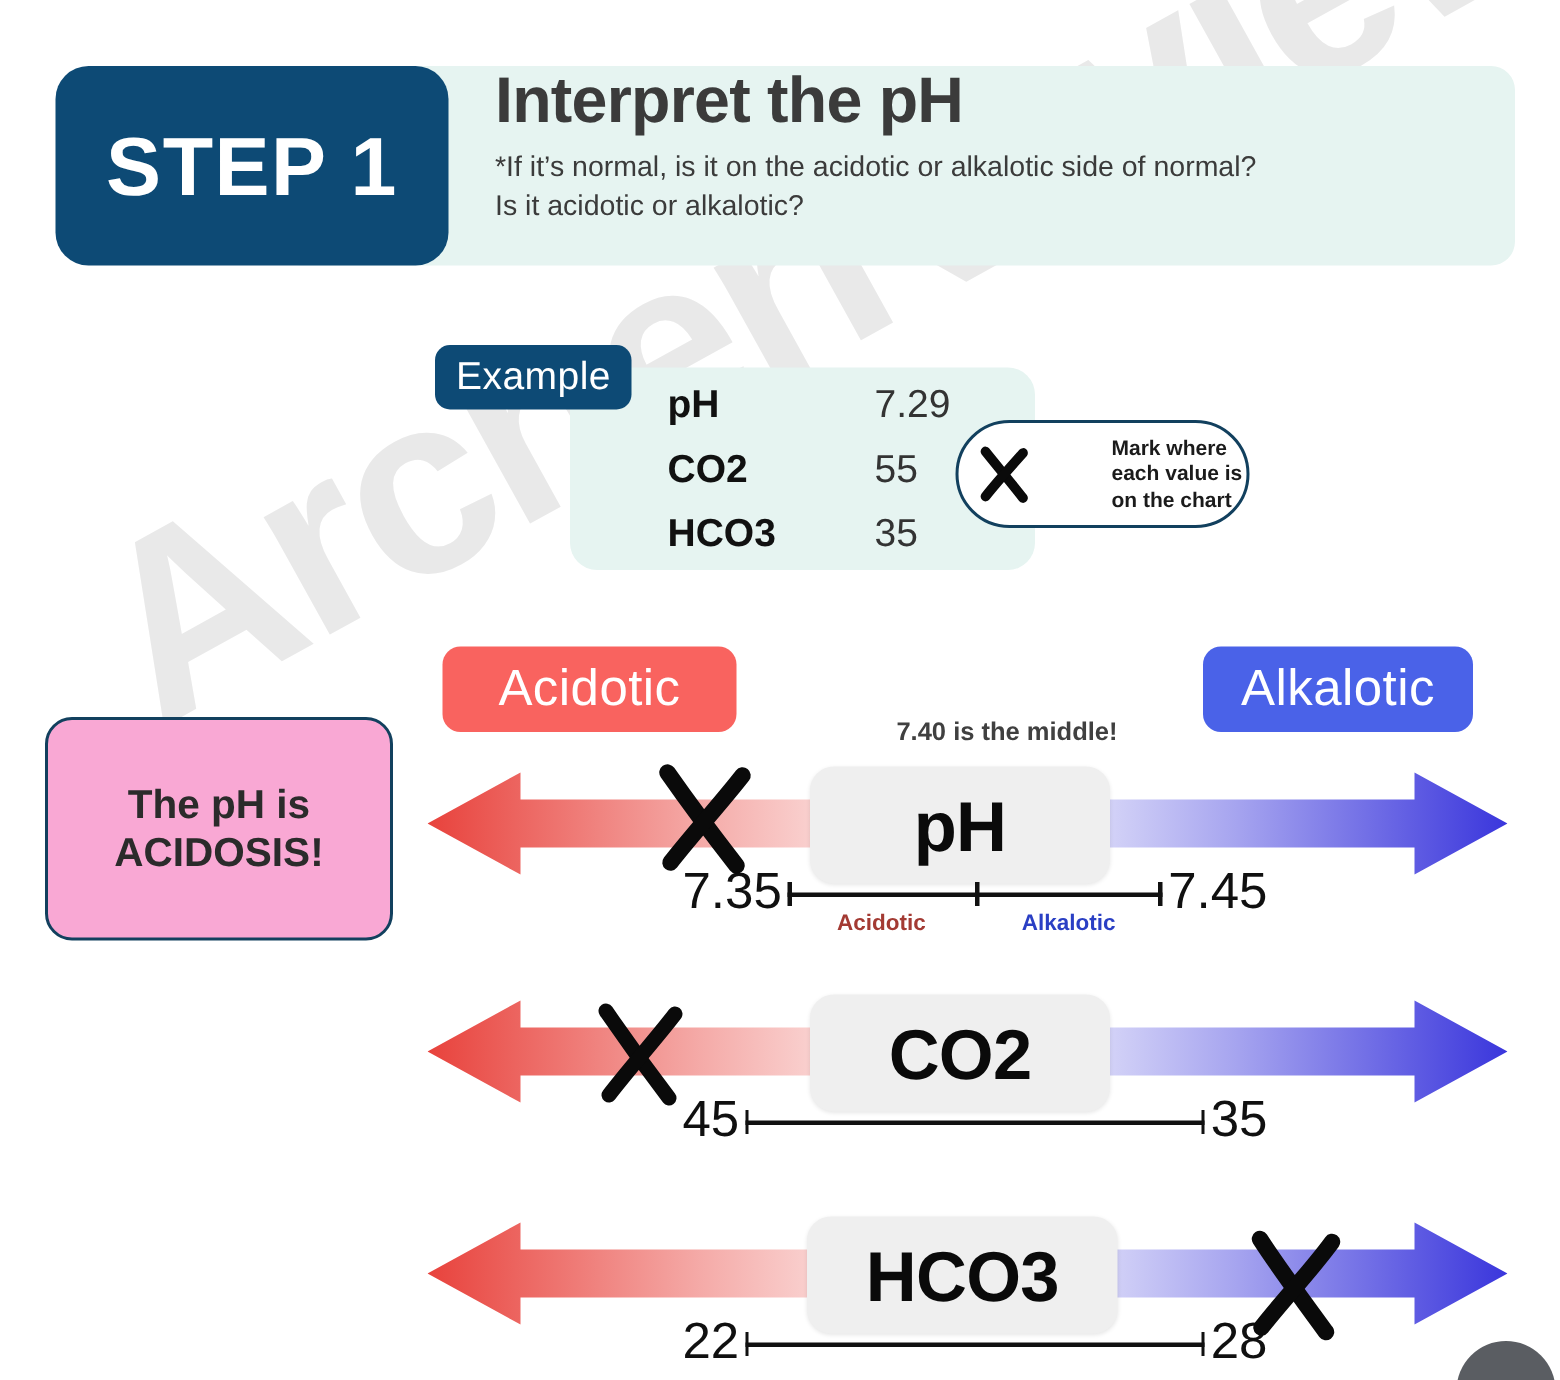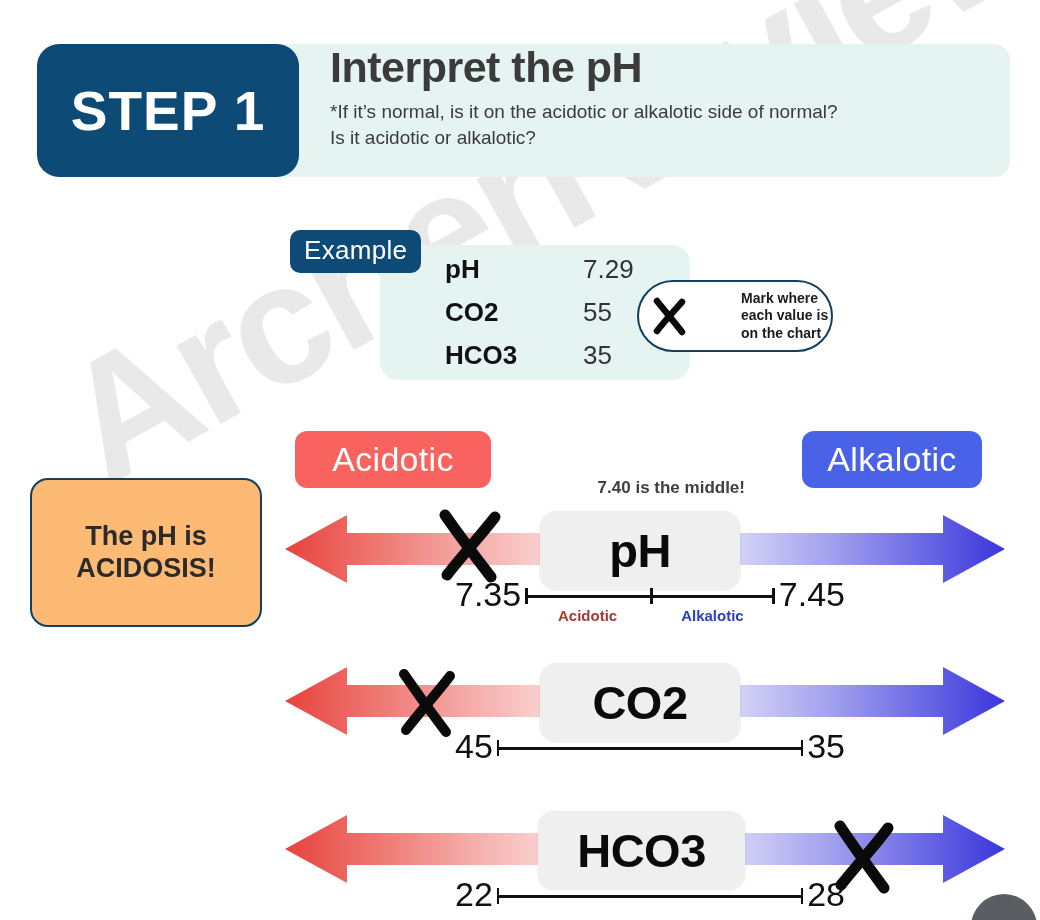--- a/index.html
+++ b/index.html
@@ -203,21 +203,21 @@
     z-index: 4;
   }
 
   
   .conclusion-box {
     position: absolute;
     left: 30px;
     top: 478px;
     width: 228px;
     height: 145px;
-    background: #fdba74;
+    background: #f9a8d4;
     border: 2px solid #12405e;
     border-radius: 18px;
     z-index: 6;
     display: flex;
     align-items: center;
     justify-content: center;
   }
   .conclusion-text {
     font-size: 27px;
     font-weight: bold;

